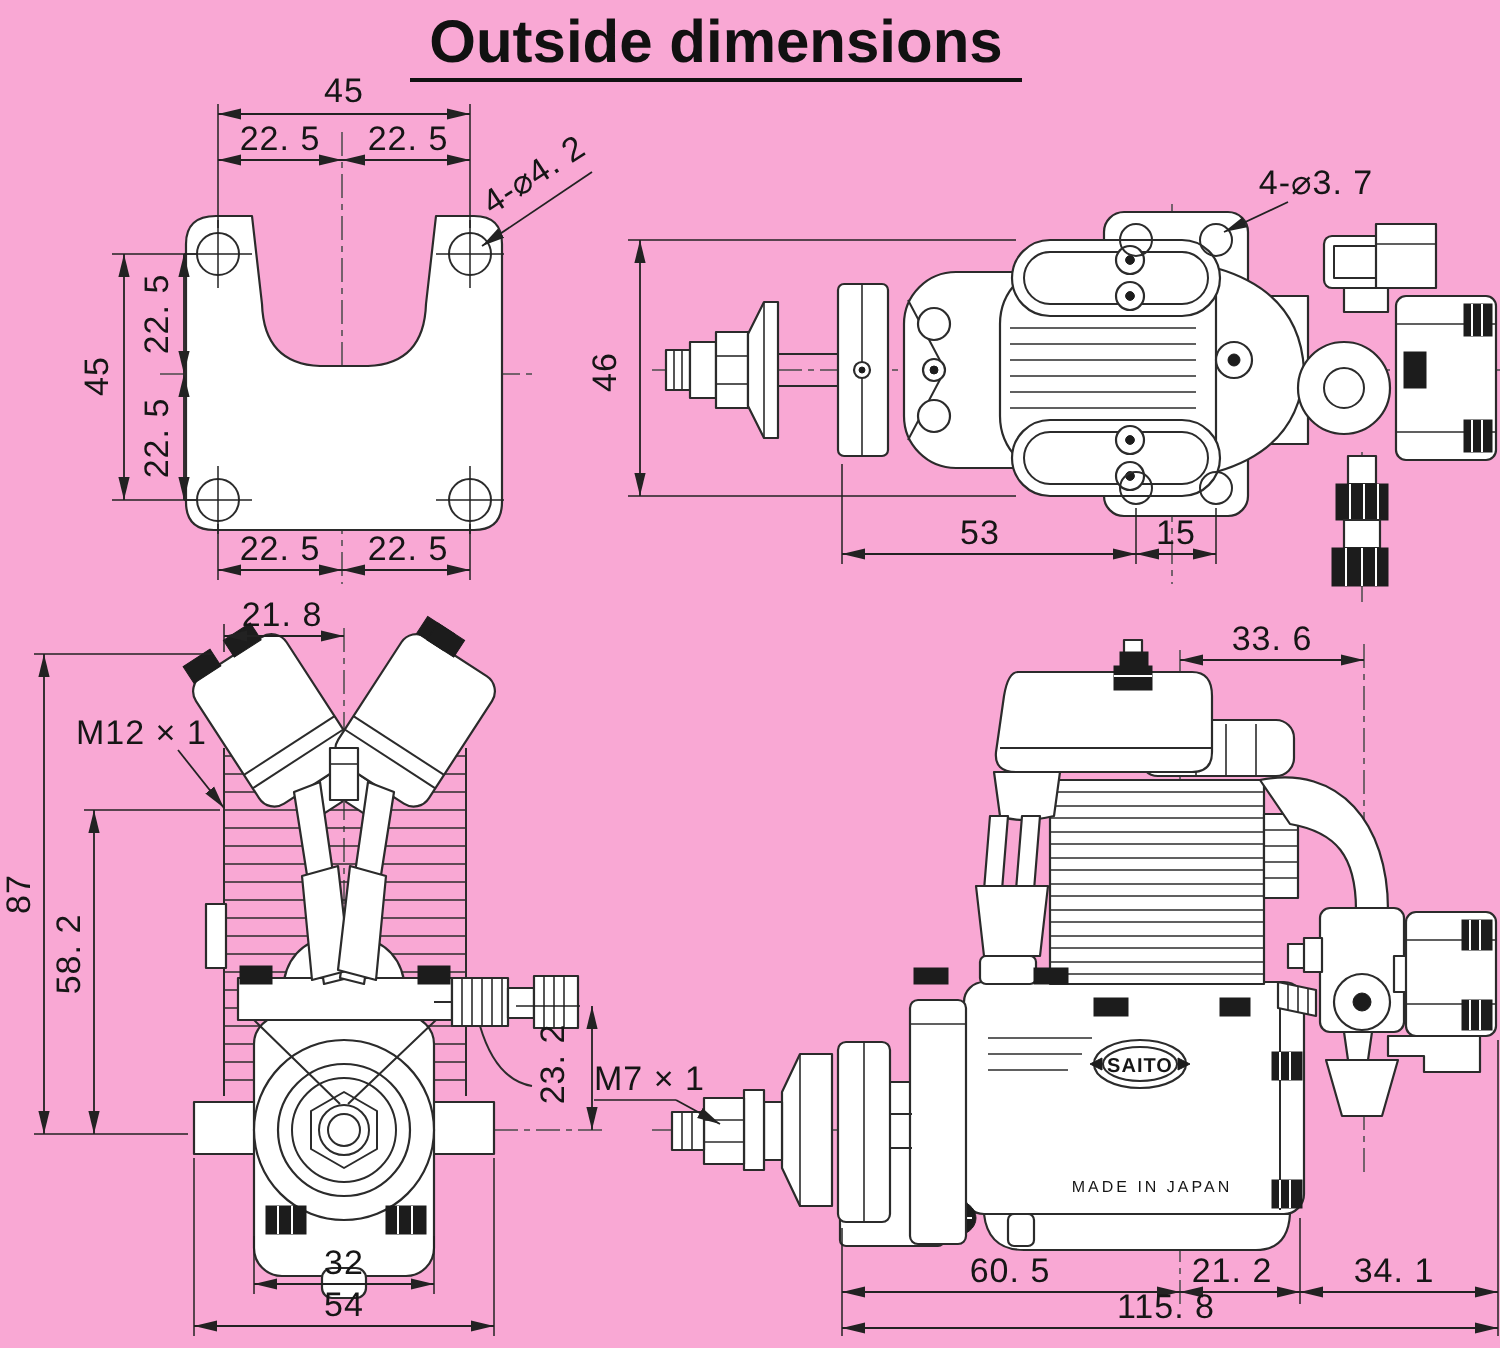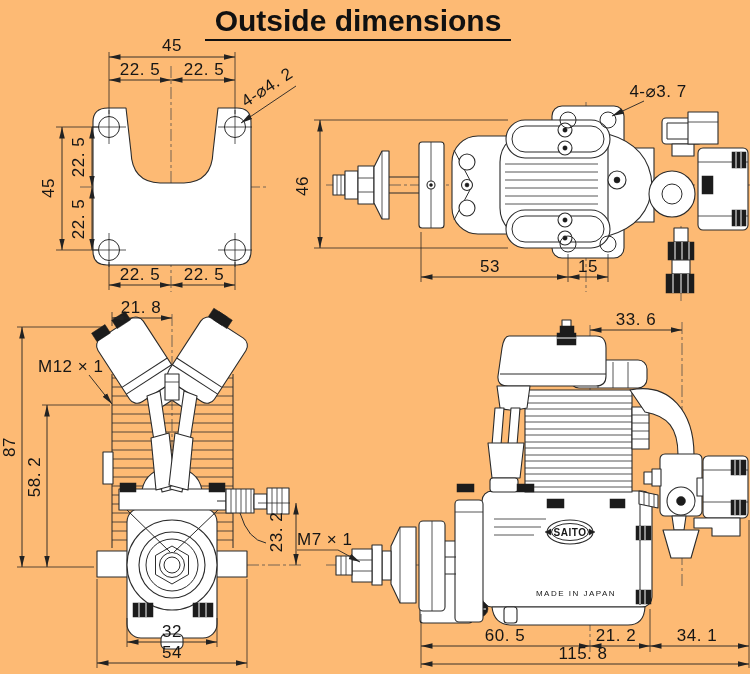--- a/index.html
+++ b/index.html
@@ -1,16 +1,16 @@
 <!DOCTYPE html>
 <html><head>
 <meta charset="utf-8">
 <style>
   html,body{margin:0;padding:0;background:#fff;}
-  .page{position:relative;width:750px;height:674px;background:#fdba74;overflow:hidden;}
+  .page{position:relative;width:750px;height:674px;background:#f9a8d4;overflow:hidden;}
   svg{display:block;}
   .o{fill:#ffffff;stroke:#2b2b2b;stroke-width:1.1;stroke-linejoin:round;}
   .ln{fill:none;stroke:#2b2b2b;stroke-width:1;stroke-linejoin:round;}
   .fin{fill:none;stroke:#2b2b2b;stroke-width:0.8;}
   .dim{fill:none;stroke:#222222;stroke-width:0.9;}
   .ext{fill:none;stroke:#222222;stroke-width:0.75;}
   .cl{fill:none;stroke:#4a4a4a;stroke-width:0.75;stroke-dasharray:12 3 3 3;}
   .blk{fill:#1c1c1c;stroke:#1c1c1c;stroke-width:0.5;}
   .wl{stroke:#ffffff;stroke-width:1;fill:none;}
   .txt{font-family:"Liberation Sans",sans-serif;font-size:17px;fill:#161616;letter-spacing:0.5px;}

